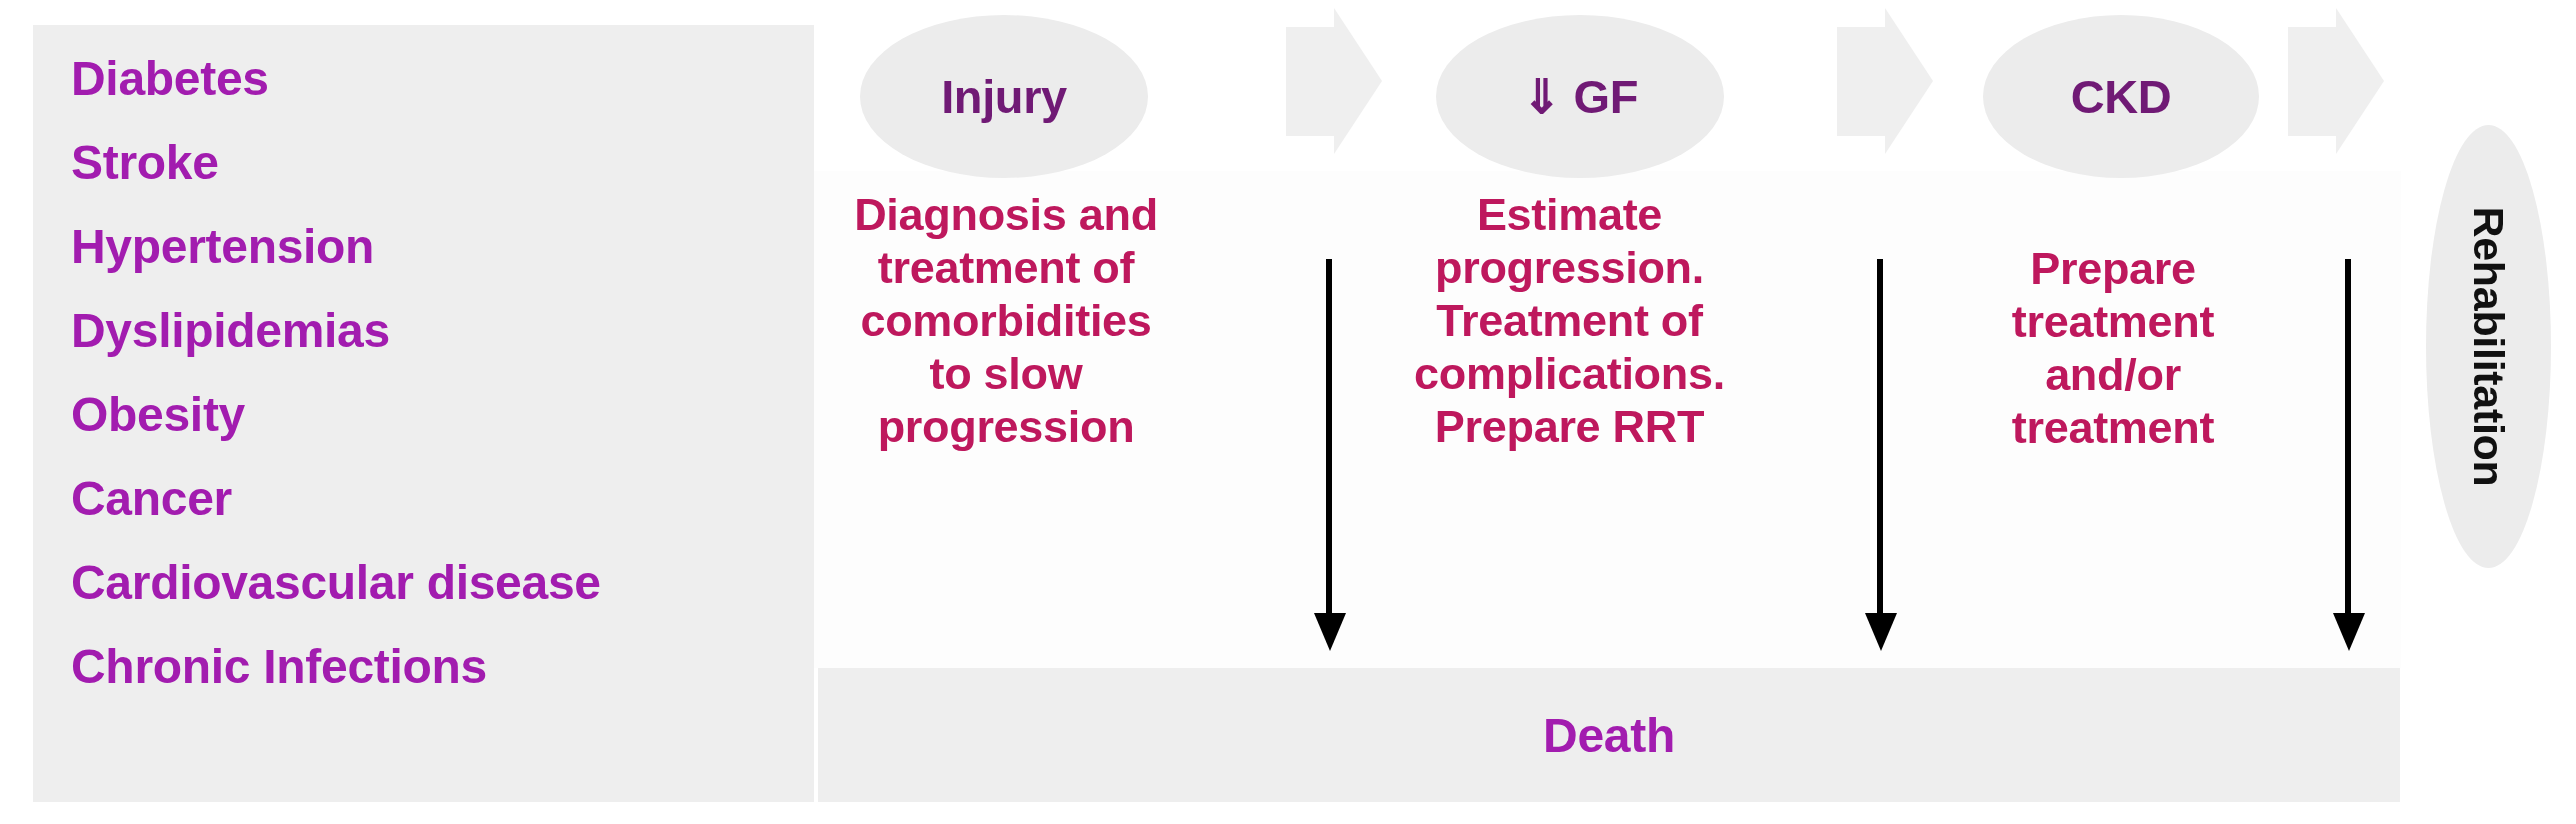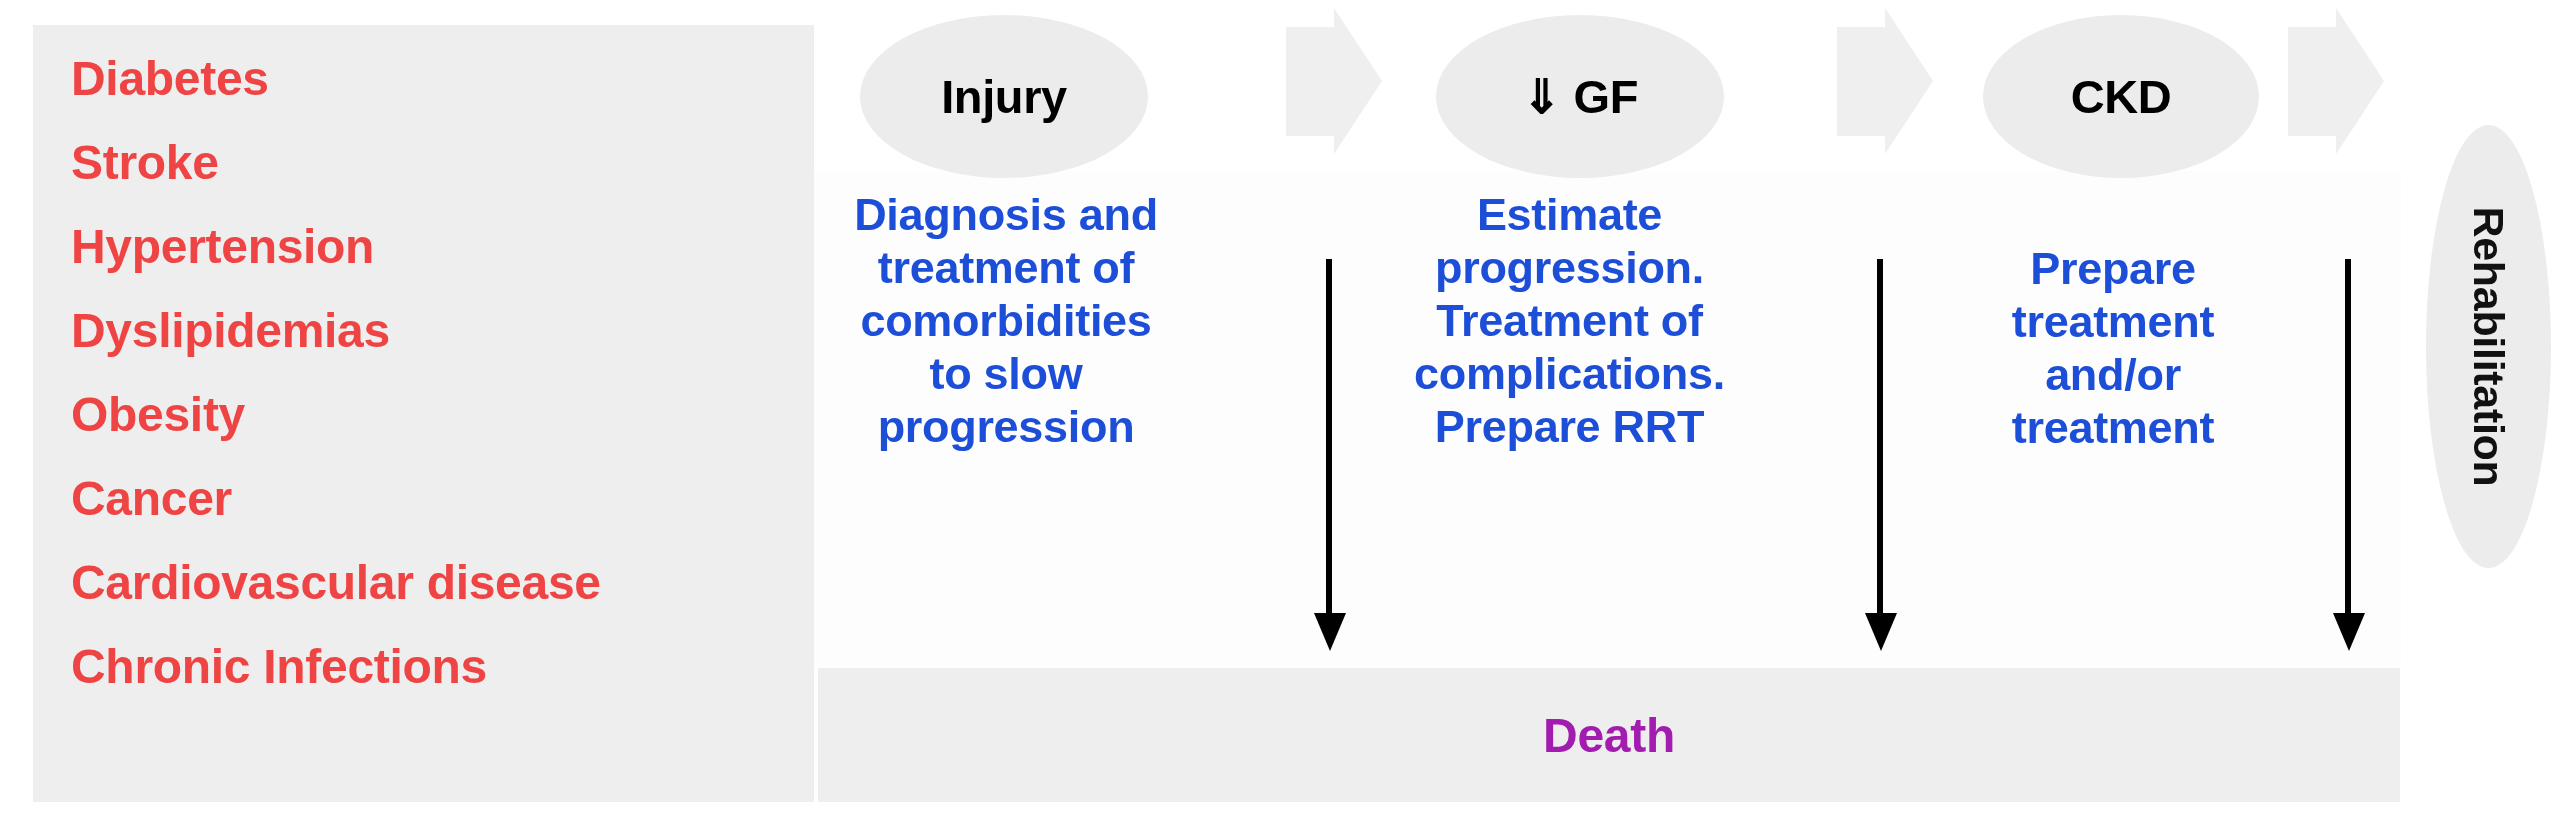--- a/index.html
+++ b/index.html
@@ -52,42 +52,42 @@
     top: 37px;
     width: 735px;
     height: 752px;
     display: flex;
     flex-direction: column;
     justify-content: flex-start;
   }
   .comorbid-item {
     font-size: 48px;
     font-weight: bold;
-    color: #ef4444;
+    color: #a21caf;
     line-height: 1.015;
     letter-spacing: -0.3px;
     white-space: nowrap;
     height: 84px;
     display: flex;
     align-items: center;
   }
 
   
   .oval {
     position: absolute;
     background: #ececec;
     border-radius: 50%;
     display: flex;
     align-items: center;
     justify-content: center;
   }
   .oval .oval-label {
     font-size: 47px;
     font-weight: bold;
-    color: #000000;
+    color: #701a75;
     white-space: nowrap;
     letter-spacing: -0.4px;
   }
   .oval-injury { left: 860px; top: 15px; width: 288px; height: 163px; }
   .oval-gf     { left: 1436px; top: 15px; width: 288px; height: 163px; }
   .oval-ckd    { left: 1983px; top: 15px; width: 276px; height: 163px; }
 
   
   .oval-rehab {
     position: absolute;
@@ -136,21 +136,21 @@
   .ba1 { left: 1286px; top: 8.4px; width: 100px; height: 146px; background: transparent; }
   .ba2 { left: 1837px; top: 8.4px; width: 100px; height: 146px; background: transparent; }
   .ba3 { left: 2288px; top: 8.4px; width: 100px; height: 146px; background: transparent; }
 
   
   .stage-text {
     position: absolute;
     text-align: center;
     font-size: 45px;
     font-weight: bold;
-    color: #1d4ed8;
+    color: #be185d;
     line-height: 1.18;
     letter-spacing: -0.3px;
   }
   .st-injury { left: 835px; top: 188px; width: 342px; }
   .st-gf     { left: 1386px; top: 188px; width: 367px; }
   .st-ckd    { left: 1946px; top: 242px; width: 334px; }
 
   
   .down-arrow {
     position: absolute;

